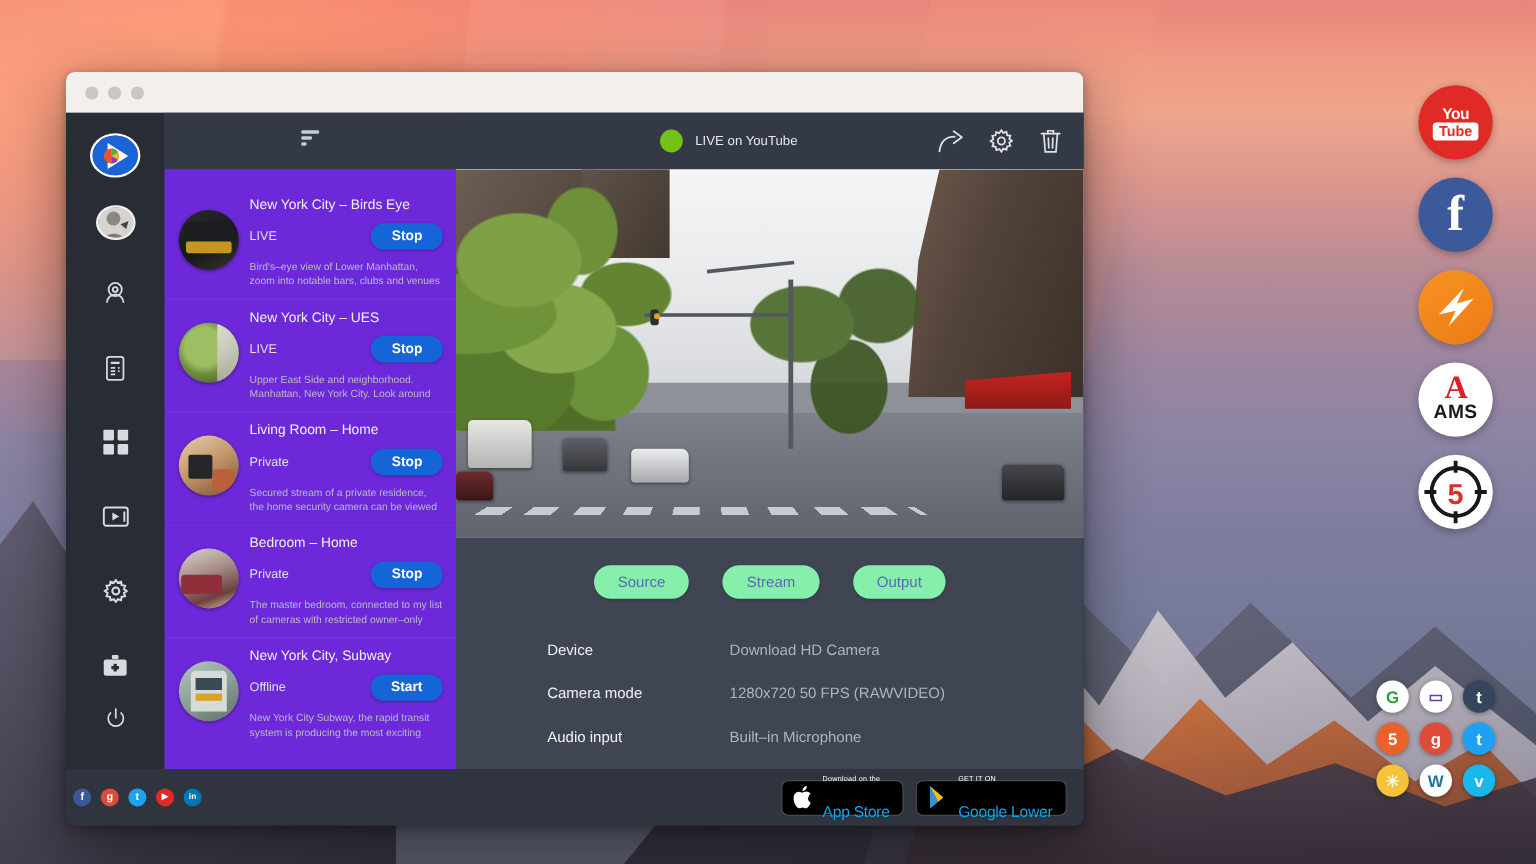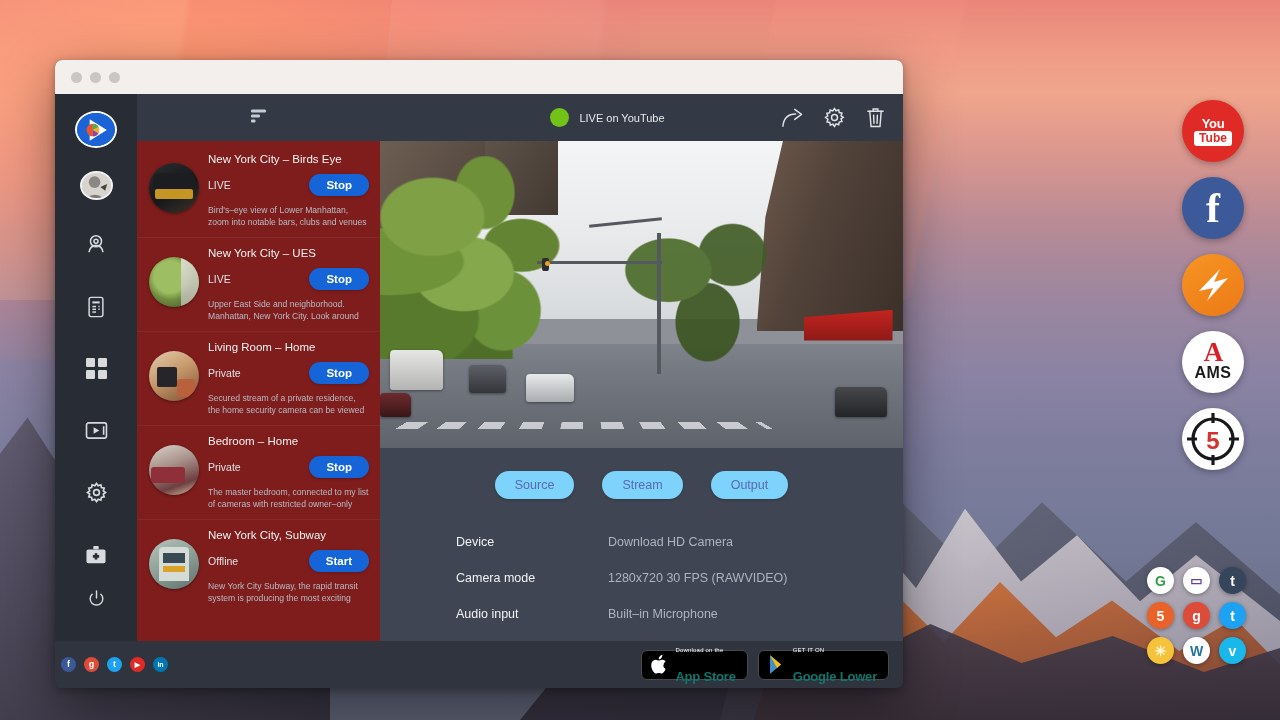--- a/index.html
+++ b/index.html
@@ -70,21 +70,21 @@
   }
   #mtn-left {
     left: -30px; bottom: 0; width: 360px; height: 420px;
     background: linear-gradient(150deg, #6b6577 0%, #4a4455 50%, #2d2935 100%);
     clip-path: polygon(0% 100%, 0% 46%, 16% 28%, 34% 52%, 52% 34%, 72% 66%, 90% 52%, 100% 78%, 100% 100%);
     opacity: .85;
   }
 
   
   #dock-right {
-    position: absolute; right: 36px; top: 100px;
+    position: absolute; right: 36px; top: 71px;
     display: flex; flex-direction: column; gap: 15px; align-items: center;
   }
   .dock-icon {
     width: 62px; height: 62px; border-radius: 50%;
     display: flex; align-items: center; justify-content: center;
     box-shadow: 0 2px 7px rgba(0,0,0,.30);
     overflow: hidden; position: relative;
   }
   .dk-youtube { background: #e02a26; flex-direction: column; gap: 1px; }
   .yt-word {
@@ -160,22 +160,22 @@
     width: 46px; height: 46px; margin-top: 4px;
     display: flex; align-items: center; justify-content: center;
     color: #e7e9ec; opacity: .92;
   }
   .rail-btn:first-of-type { margin-top: 0; }
   #rail-spacer { flex: 1; }
   .rail-power { margin-bottom: 22px; }
 
   
   #list-panel {
-    width: 243px; flex: 0 0 243px; background: #7f1d1d;
-    display: flex; flex-direction: column; min-height: 0;
+    width: 243px; flex: 0 0 243px; background: #6d28d9;
+    display: flex; flex-direction: column; min-height: 0; gap: 12px;
   }
   #list-topbar { height: 47px; flex: 0 0 47px; background: #343a45;
                  display:flex; align-items:center; justify-content:center; }
   #camera-list { flex: 1; overflow: hidden; padding-top: 3px; }
   .cam-item {
     display: flex; padding: 9px 11px 8px 12px; gap: 9px;
     border-bottom: 1px solid rgba(255,255,255,.055);
     position: relative;
   }
   .cam-thumb {
@@ -279,21 +279,21 @@
     position: absolute; border-radius: 4px 6px 3px 3px;
     box-shadow: 0 1px 3px rgba(0,0,0,.4);
   }
   .v-pole {
     position: absolute; background: #55585e;
   }
 
   
   #tabs { display: flex; justify-content: center; gap: 28px; padding: 23px 0 0; }
   .tab {
-    background: #7dd3fc; color: #5a68b5;
+    background: #86efac; color: #5a68b5;
     border: none; font-size: 12.5px;
     padding: 7px 20px; border-radius: 14px;
     font-family: "Liberation Sans", sans-serif;
     box-shadow: 0 1px 3px rgba(0,0,0,.2);
   }
 
   
   #details { padding: 36px 0 0 76px; }
   .detail-row { display: flex; margin-bottom: 22px; }
   .detail-label { width: 152px; color: #f1f2f4; font-size: 12.5px; flex: 0 0 152px; }
@@ -314,21 +314,21 @@
     display:flex; align-items:center; justify-content:center;
     color:#fff; font-size: 9px; font-weight: bold; line-height: 1;
   }
   #stores { position: absolute; right: 14px; display: flex; gap: 10px; align-items: center; }
   .store-badge {
     background: #000; border: 1px solid #4a4a4a; border-radius: 6px;
     height: 30px; display: flex; align-items: center; gap: 6px; padding: 0 11px 0 9px;
   }
   .store-text { display: flex; flex-direction: column; line-height: 1; }
   .store-small { color: #fff; font-size: 6px; letter-spacing: .2px; }
-  .store-big { color: #0f766e; font-size: 13px; font-weight: bold; letter-spacing: -.2px; margin-top: 17px; }
+  .store-big { color: #0ea5e9; font-size: 13px; font-weight: normal; letter-spacing: -.2px; margin-top: 17px; }
 </style>
 </head>
 <body>
 
 <div id="desktop">
   <div id="sky-glow"></div>
   <div id="sky-streaks"></div>
   <div class="mtn" id="mtn-left"></div>
   <div class="mtn" id="mtn-far"></div>
   <div class="mtn" id="mtn-snow"></div>
@@ -627,21 +627,21 @@
           <button class="tab">Output</button>
         </div>
 
         <div id="details">
           <div class="detail-row">
             <span class="detail-label">Device</span>
             <span class="detail-value">Download HD Camera</span>
           </div>
           <div class="detail-row">
             <span class="detail-label">Camera mode</span>
-            <span class="detail-value">1280x720 30 FPS (RAWVIDEO)</span>
+            <span class="detail-value">1280x720 50 FPS (RAWVIDEO)</span>
           </div>
           <div class="detail-row">
             <span class="detail-label">Audio input</span>
             <span class="detail-value">Built–in Microphone</span>
           </div>
         </div>
       </div>
     </div>
 
     <div id="footer">

